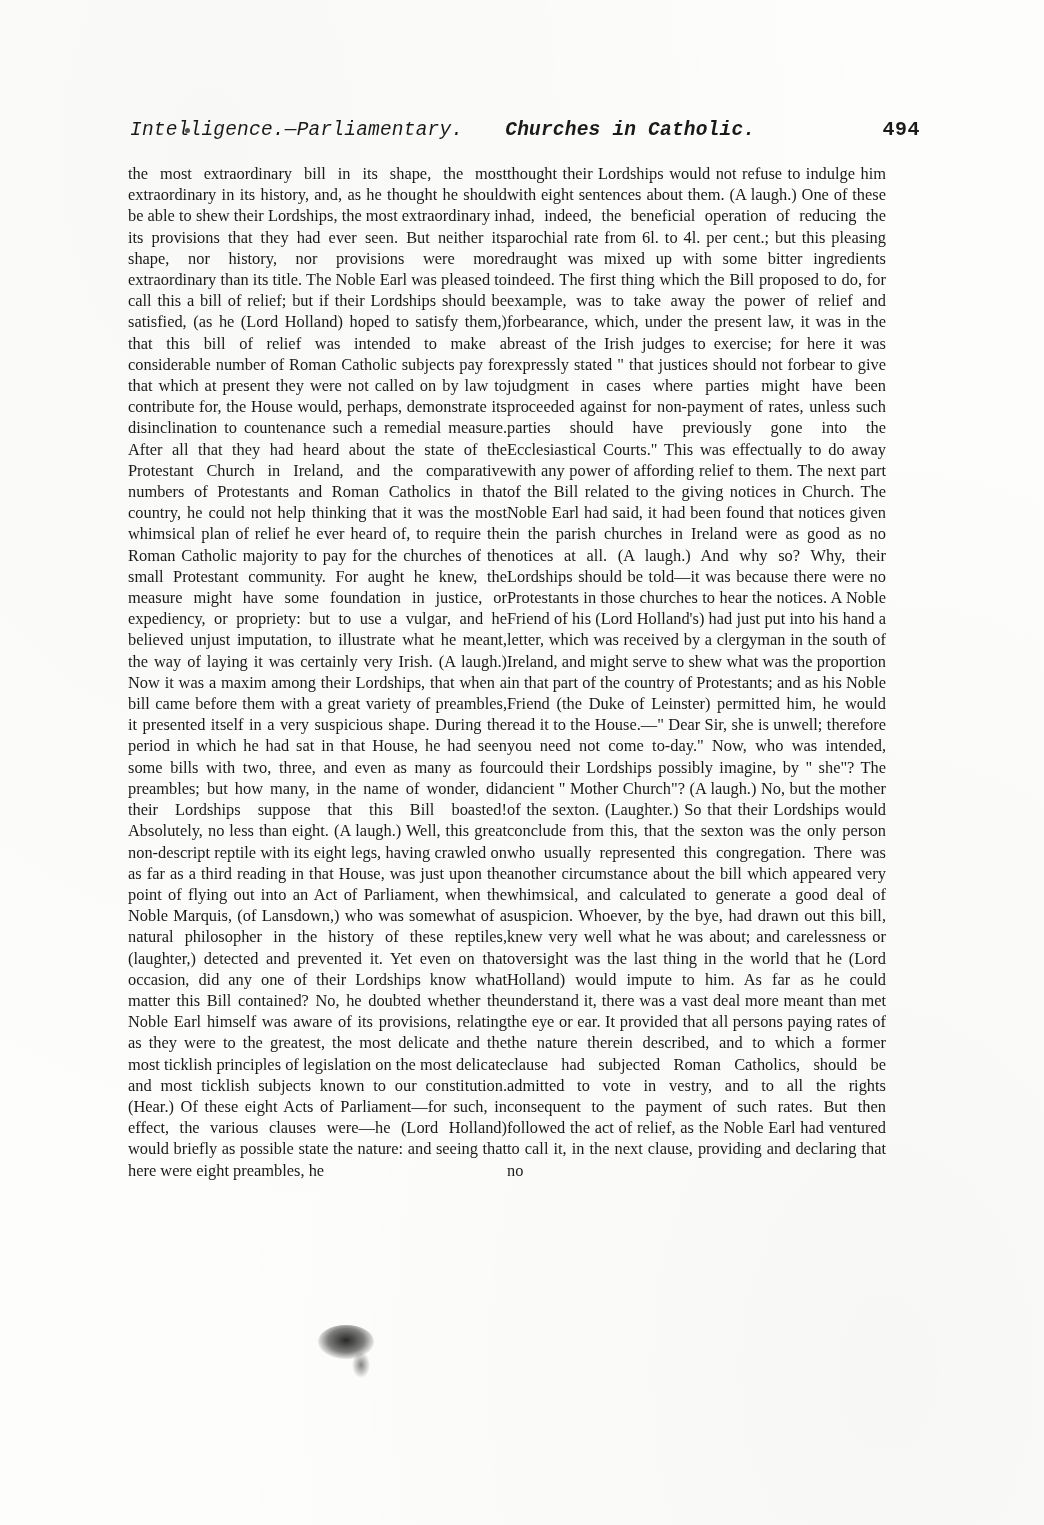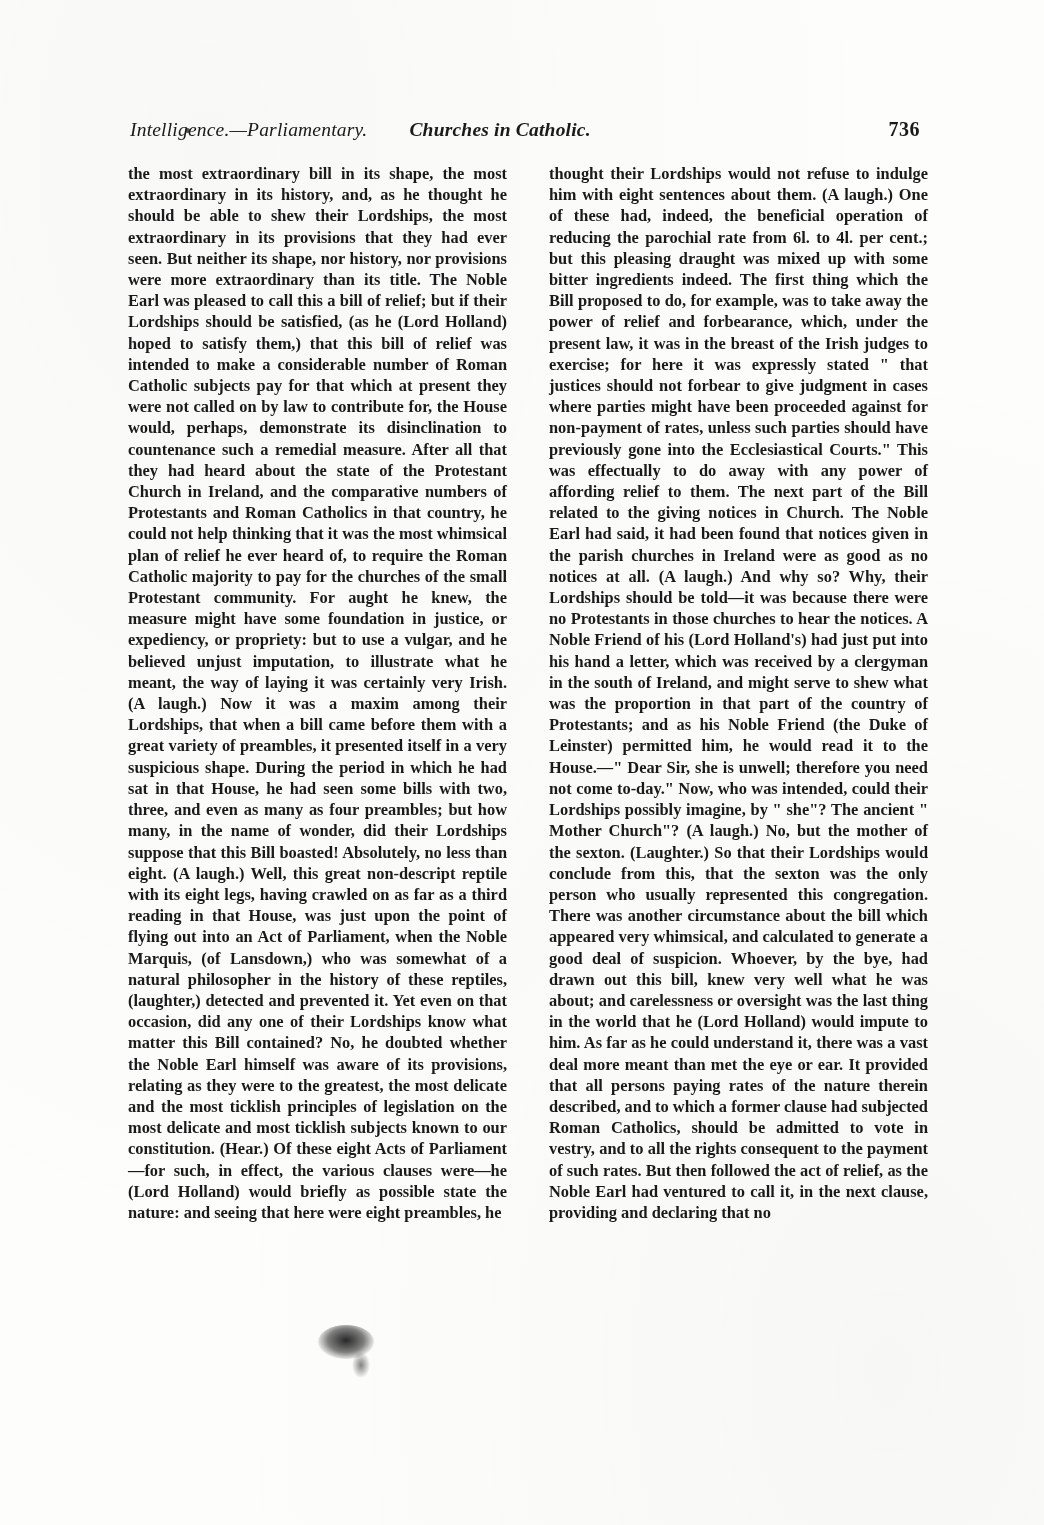--- a/index.html
+++ b/index.html
@@ -35,21 +35,21 @@
   }
   .running-head {
     position: absolute;
     left: 130px;
     top: 118px;
     width: 790px;
     height: 28px;
     display: flex;
     align-items: baseline;
     justify-content: space-between;
-    font-family: Liberation Serif, serif;
+    font-family: Liberation Mono, monospace;
   }
   .head-left {
     font-style: italic;
     font-size: 19.5px;
     letter-spacing: 0.2px;
     white-space: nowrap;
   }
   .head-center {
     font-style: italic;
     font-weight: bold;
@@ -64,22 +64,20 @@
     font-weight: bold;
     font-size: 20px;
     letter-spacing: 0.5px;
   }
   .columns {
     position: absolute;
     left: 128px;
     top: 163px;
     width: 800px;
     display: flex;
-    gap: 42px;
-    font-weight: bold;
   }
   .col {
     width: 379px;
     font-size: 16.4px;
     line-height: 21.2px;
     text-align: justify;
     text-justify: inter-word;
     hyphens: manual;
   }
   .col p {
@@ -121,21 +119,21 @@
 </head>
 <body>
 
 <div class="page">
 
   <div class="margin-dot"></div>
 
   <div class="running-head">
     <span class="head-left">Intelligence.—Parliamentary.</span>
     <span class="head-center">Churches in Catholic.</span>
-    <span class="head-page">736</span>
+    <span class="head-page">494</span>
   </div>
 
   <div class="columns">
     <div class="col">
       <p>the most extraordinary bill in its shape, the most extraordinary in its history, and, as he thought he should be able to shew their Lordships, the most extraordinary in its provisions that they had ever seen. But neither its shape, nor history, nor provisions were more extraordinary than its title. The Noble Earl was pleased to call this a bill of relief; but if their Lordships should be satisfied, (as he (Lord Holland) hoped to satisfy them,) that this bill of relief was intended to make a considerable number of Roman Catholic subjects pay for that which at present they were not called on by law to contribute for, the House would, perhaps, demonstrate its disinclination to countenance such a remedial measure. After all that they had heard about the state of the Protestant Church in Ireland, and the comparative numbers of Protestants and Roman Catholics in that country, he could not help thinking that it was the most whimsical plan of relief he ever heard of, to require the Roman Catholic majority to pay for the churches of the small Protestant community. For aught he knew, the measure might have some foundation in justice, or expediency, or propriety: but to use a vulgar, and he believed unjust imputation, to illustrate what he meant, the way of laying it was certainly very Irish. (A laugh.) Now it was a maxim among their Lordships, that when a bill came before them with a great variety of preambles, it presented itself in a very suspicious shape. During the period in which he had sat in that House, he had seen some bills with two, three, and even as many as four preambles; but how many, in the name of wonder, did their Lordships suppose that this Bill boasted! Absolutely, no less than eight. (A laugh.) Well, this great non-descript reptile with its eight legs, having crawled on as far as a third reading in that House, was just upon the point of flying out into an Act of Parliament, when the Noble Marquis, (of Lansdown,) who was somewhat of a natural philosopher in the history of these reptiles, (laughter,) detected and prevented it. Yet even on that occasion, did any one of their Lordships know what matter this Bill contained? No, he doubted whether the Noble Earl himself was aware of its provisions, relating as they were to the greatest, the most delicate and the most ticklish principles of legislation on the most delicate and most ticklish subjects known to our constitution. (Hear.) Of these eight Acts of Parliament—for such, in effect, the various clauses were—he (Lord Holland) would briefly as possible state the nature: and seeing that here were eight preambles, he</p>
     </div>
     <div class="col">
       <p>thought their Lordships would not refuse to indulge him with eight sentences about them. (A laugh.) One of these had, indeed, the beneficial operation of reducing the parochial rate from 6l. to 4l. per cent.; but this pleasing draught was mixed up with some bitter ingredients indeed. The first thing which the Bill proposed to do, for example, was to take away the power of relief and forbearance, which, under the present law, it was in the breast of the Irish judges to exercise; for here it was expressly stated " that justices should not forbear to give judgment in cases where parties might have been proceeded against for non-payment of rates, unless such parties should have previously gone into the Ecclesiastical Courts." This was effectually to do away with any power of affording relief to them. The next part of the Bill related to the giving notices in Church. The Noble Earl had said, it had been found that notices given in the parish churches in Ireland were as good as no notices at all. (A laugh.) And why so? Why, their Lordships should be told—it was because there were no Protestants in those churches to hear the notices. A Noble Friend of his (Lord Holland's) had just put into his hand a letter, which was received by a clergyman in the south of Ireland, and might serve to shew what was the proportion in that part of the country of Protestants; and as his Noble Friend (the Duke of Leinster) permitted him, he would read it to the House.—" Dear Sir, she is unwell; therefore you need not come to-day." Now, who was intended, could their Lordships possibly imagine, by " she"? The ancient " Mother Church"? (A laugh.) No, but the mother of the sexton. (Laughter.) So that their Lordships would conclude from this, that the sexton was the only person who usually represented this congregation. There was another circumstance about the bill which appeared very whimsical, and calculated to generate a good deal of suspicion. Whoever, by the bye, had drawn out this bill, knew very well what he was about; and carelessness or oversight was the last thing in the world that he (Lord Holland) would impute to him. As far as he could understand it, there was a vast deal more meant than met the eye or ear. It provided that all persons paying rates of the nature therein described, and to which a former clause had subjected Roman Catholics, should be admitted to vote in vestry, and to all the rights consequent to the payment of such rates. But then followed the act of relief, as the Noble Earl had ventured to call it, in the next clause, providing and declaring that no</p>
     </div>
   </div>

